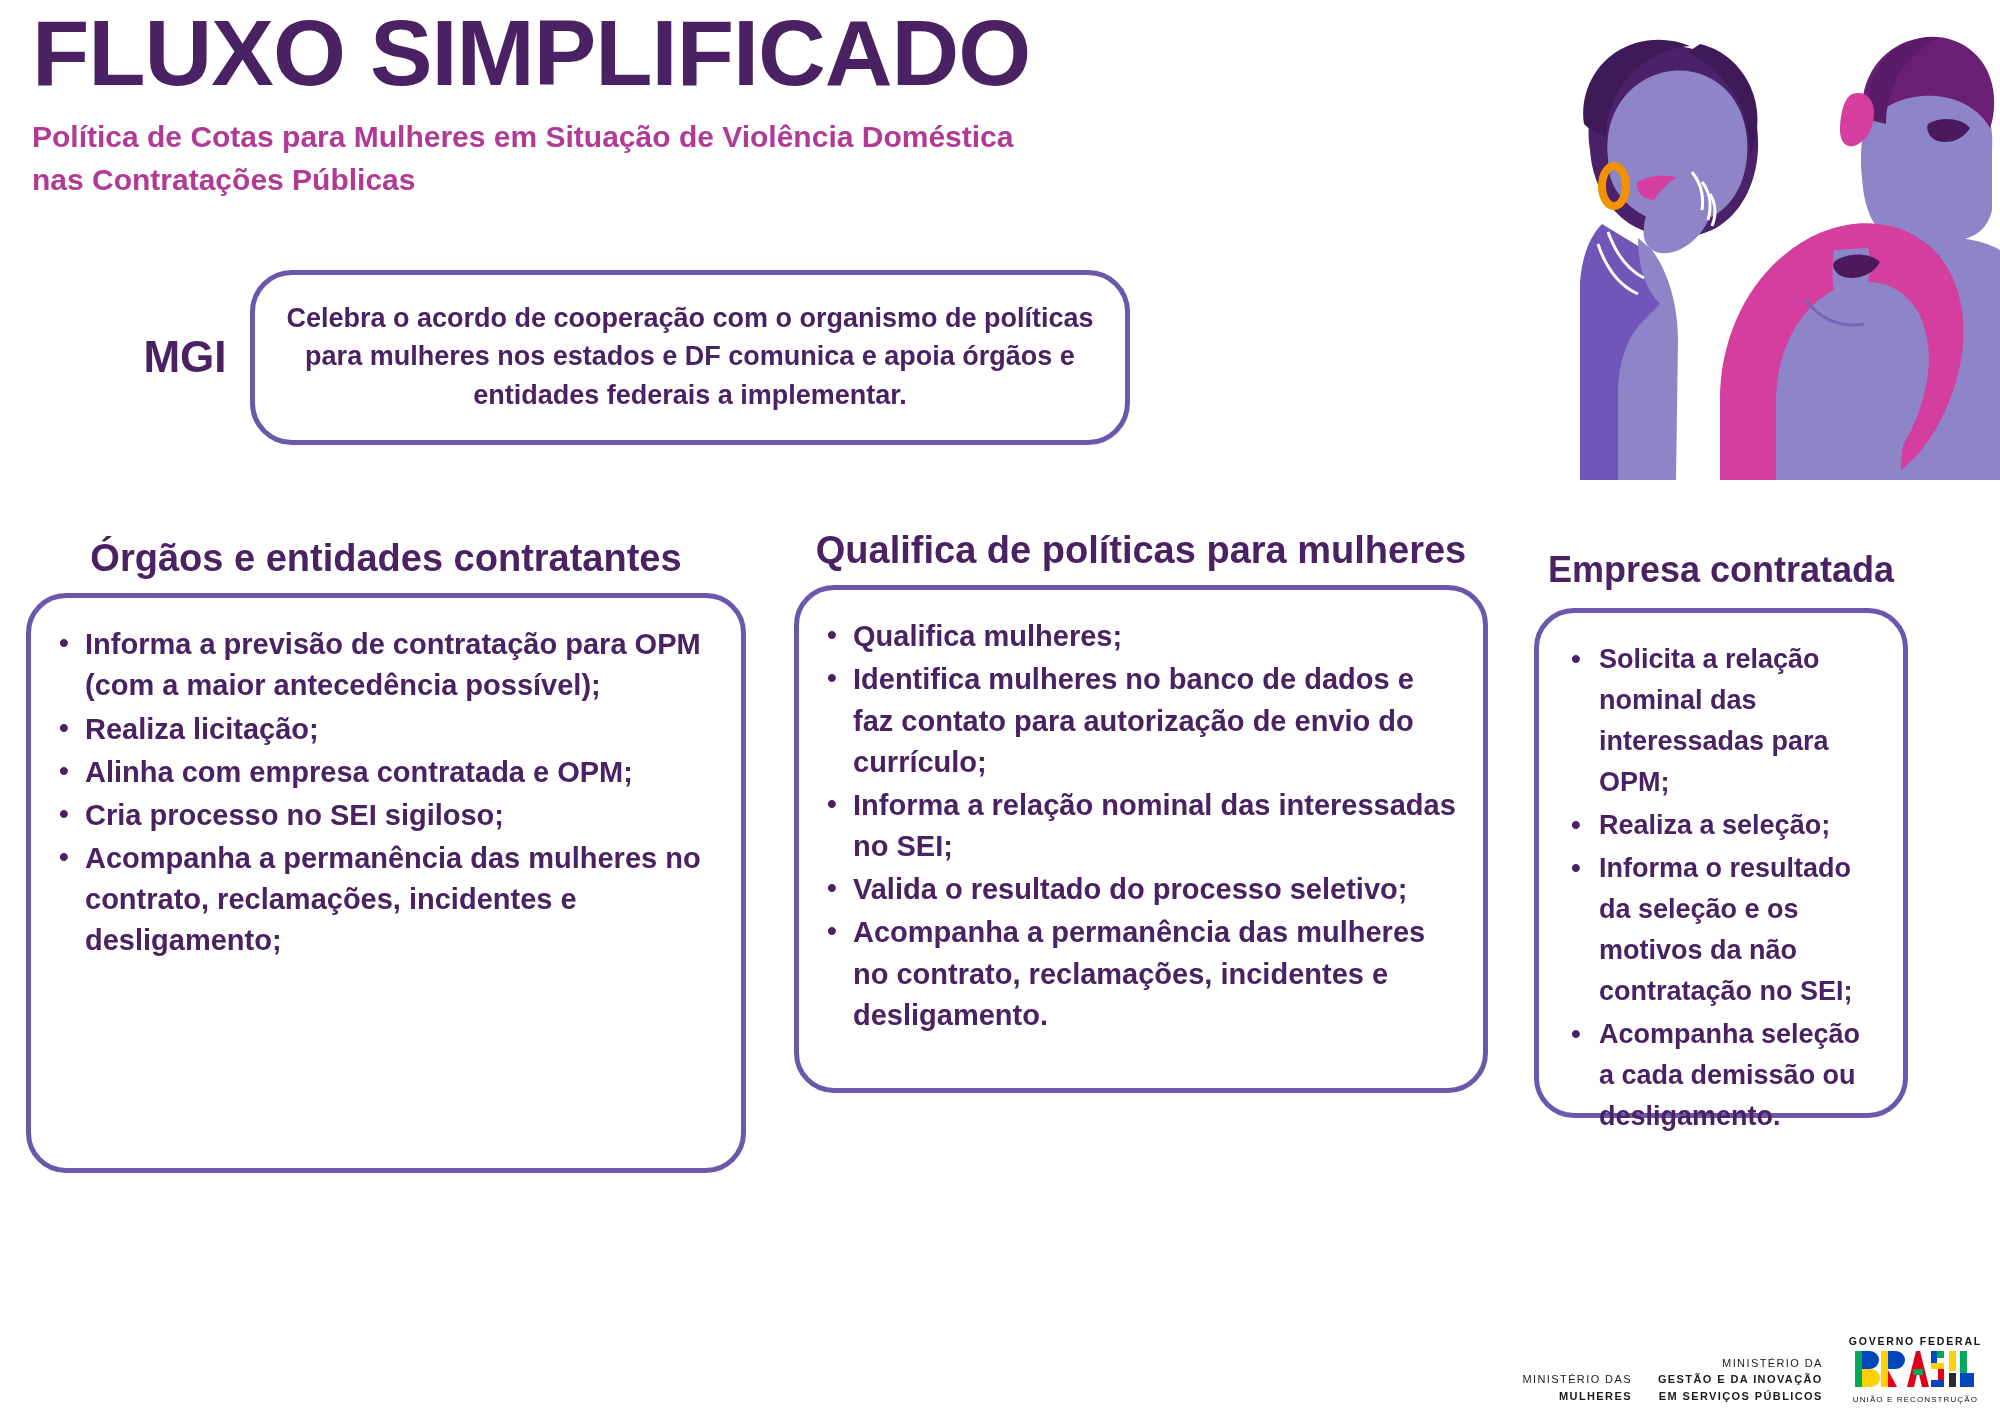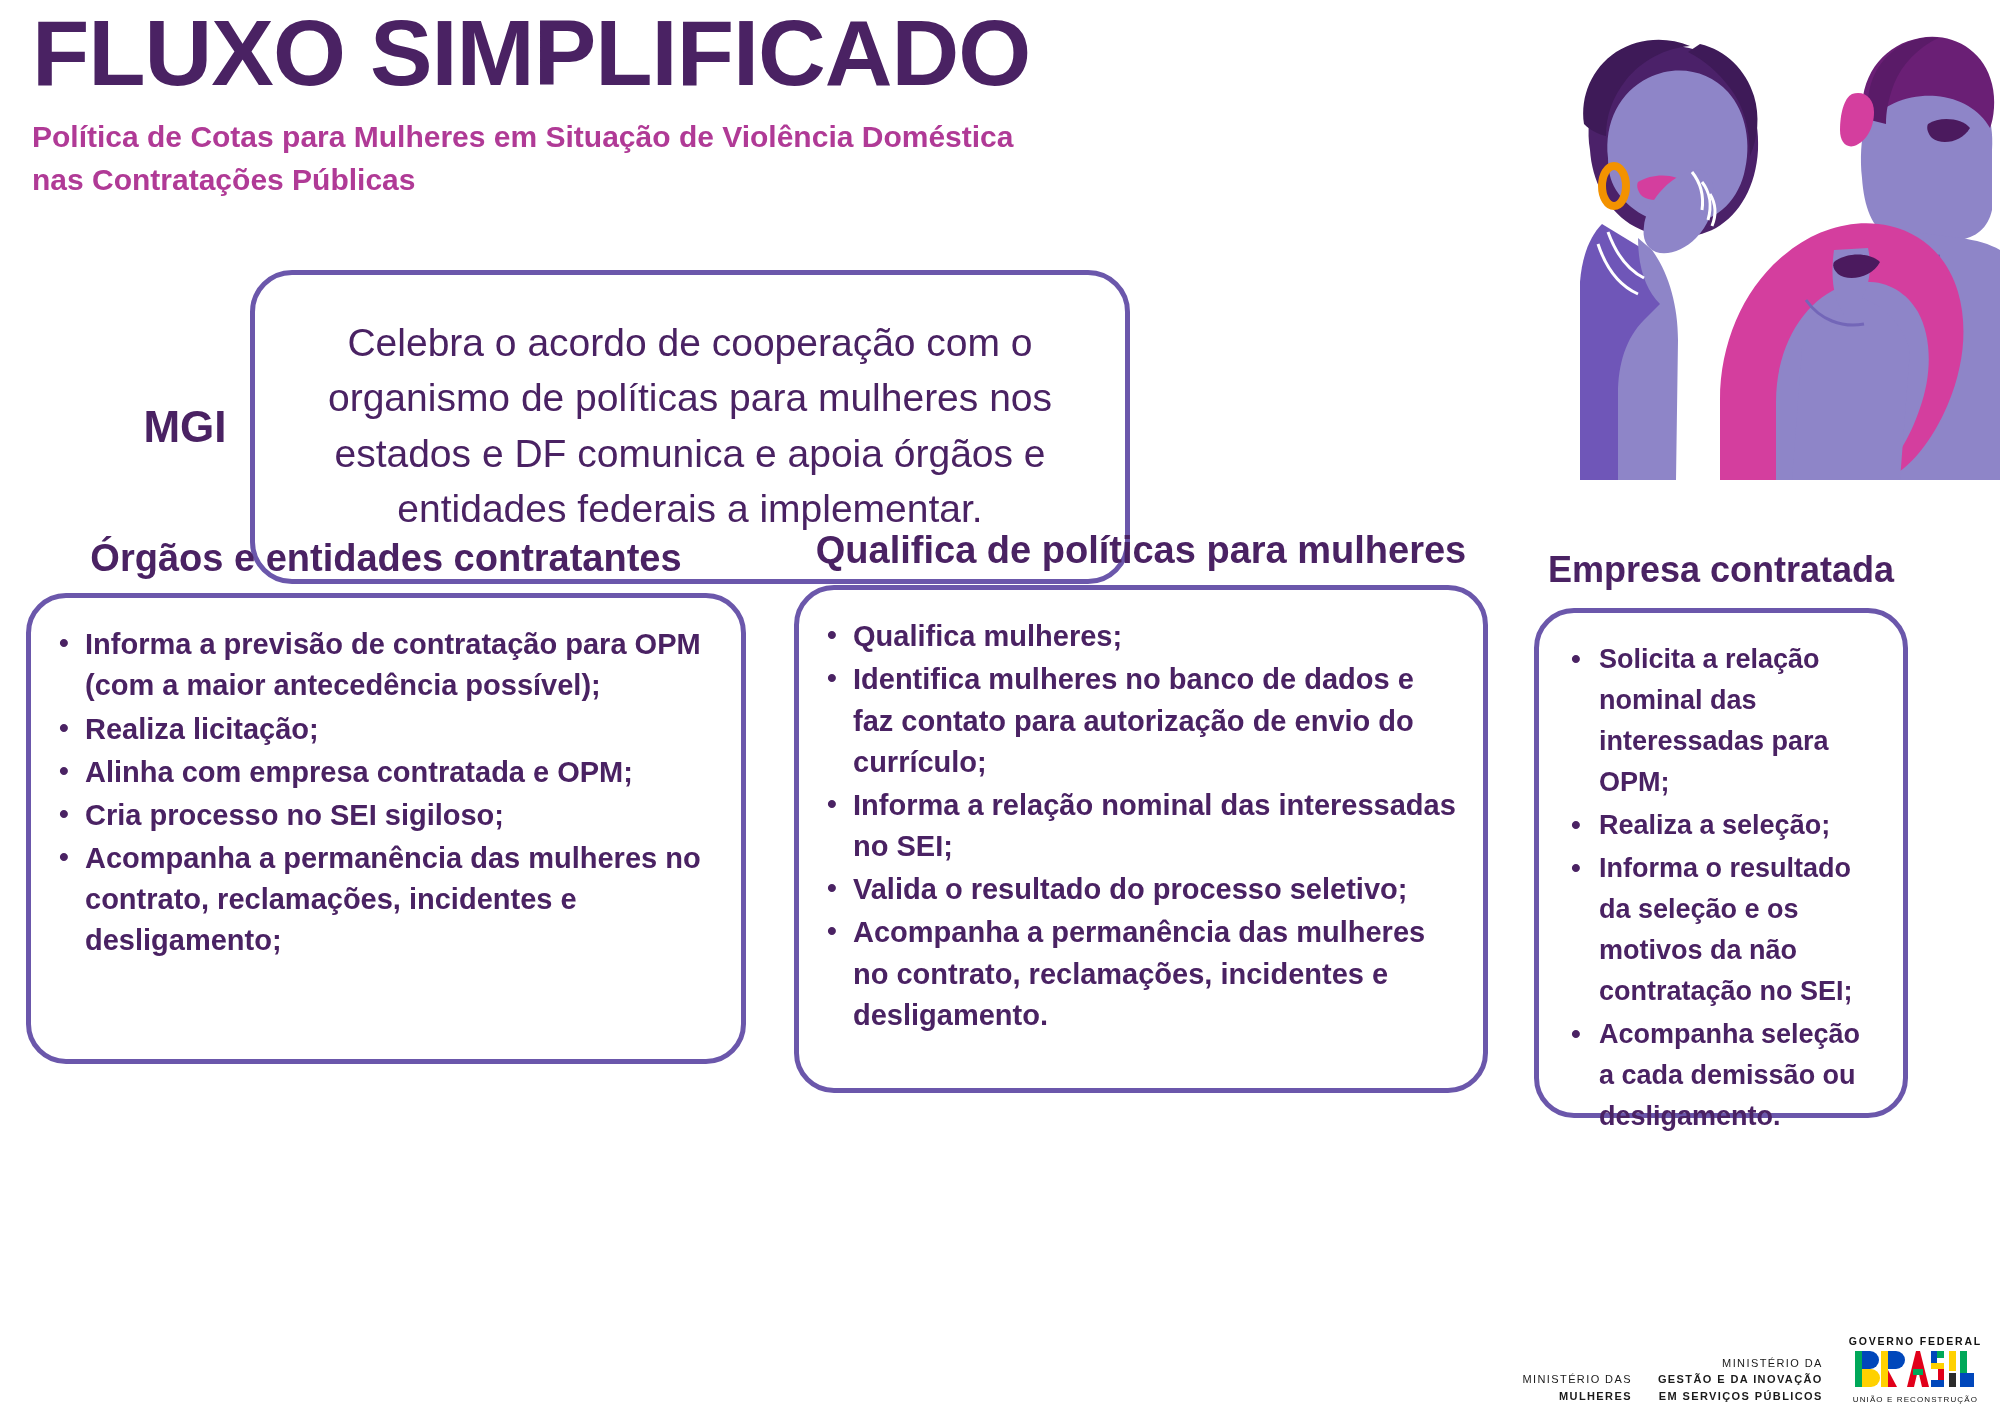--- a/index.html
+++ b/index.html
@@ -77,26 +77,26 @@
   #mgi-box {
     flex: 1 1 auto;
     border: 5px solid #6B57AB;
     border-radius: 42px;
     padding: 24px 30px 26px 30px;
     box-sizing: border-box;
     background: #ffffff;
   }
   #mgi-text {
     font-family: "Liberation Sans Narrow", "Liberation Sans", sans-serif;
-    font-weight: normal;
-    font-size: 39px;
+    font-weight: bold;
+    font-size: 27px;
     line-height: 1.42;
     color: #4A2263;
     text-align: center;
-    margin: 16px;
+    margin: 0;
   }
 
   
   #columns {
     position: absolute;
     left: 26px;
     top: 525px;
     width: 1948px;
     height: 810px;
     display: flex;
@@ -131,21 +131,21 @@
   .col-2 .col-heading { margin-top: 0px; }
   .col-3 .col-heading { margin-top: 21px; }
 
   .panel {
     border: 5px solid #6B57AB;
     border-radius: 40px;
     background: #ffffff;
     box-sizing: border-box;
     padding: 26px 26px 26px 14px;
   }
-  .col-1 .panel { margin-top: 10px; height: 471px; }
+  .col-1 .panel { margin-top: 10px; height: 580px; }
   .col-2 .panel { margin-top: 10px; height: 508px; }
   .col-3 .panel { margin-top: 14px; height: 510px; }
 
   .panel ul {
     margin: 0;
     padding: 0 0 0 40px;
     list-style: none;
   }
   .panel li {
     position: relative;

